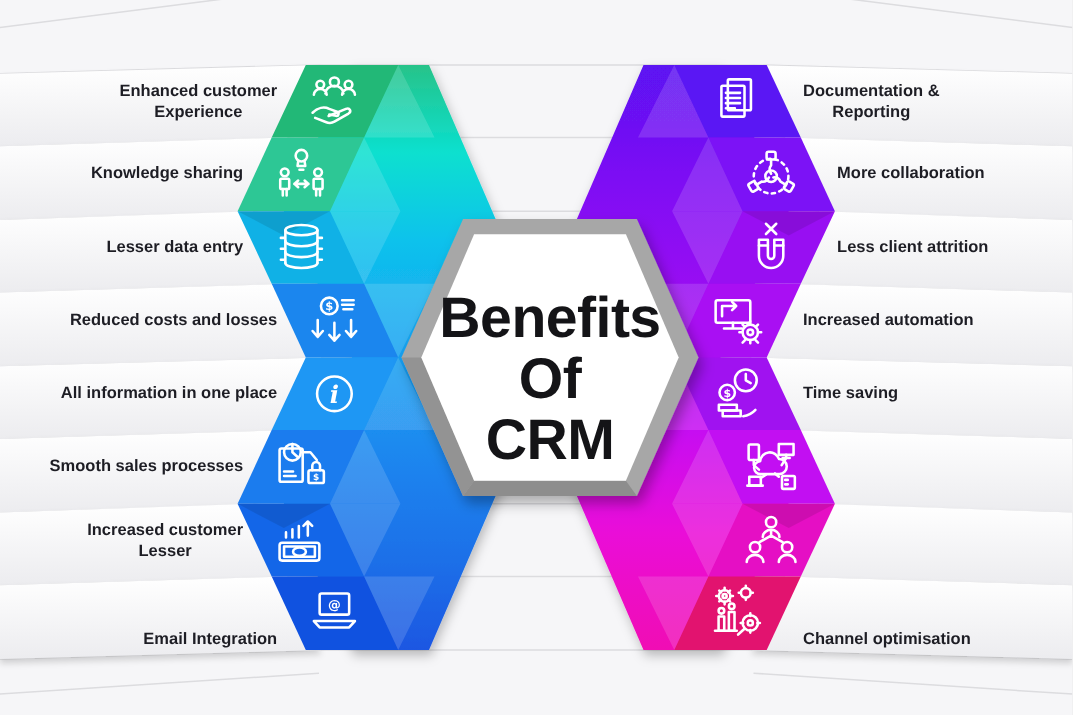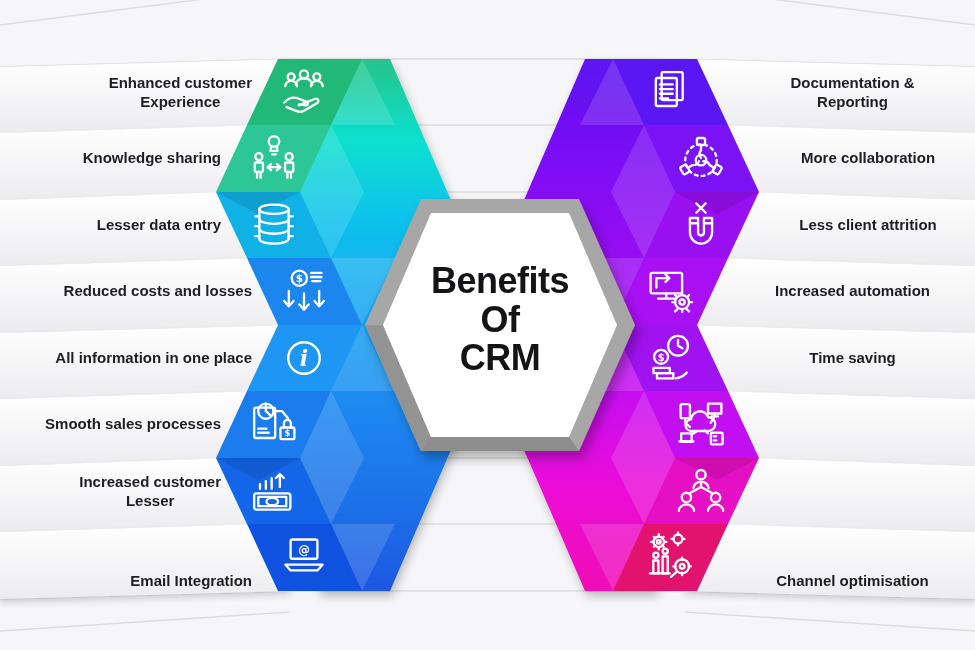--- a/index.html
+++ b/index.html
@@ -4,40 +4,40 @@
 <style>
   html,body{margin:0;padding:0;background:#e9e9ec;}
   .stage{position:relative;width:975px;height:650px;overflow:hidden;background:#f6f6f8;
          font-family:"Liberation Sans",sans-serif;}
   .bg{position:absolute;left:0;top:0;width:975px;height:650px;display:block;}
   
   .lbl{position:absolute;display:flex;flex-direction:column;justify-content:center;
        height:67px;font-weight:700;font-size:15px;line-height:1.25;color:#1d1d24;
        white-space:pre-line;text-align:center;pointer-events:none;}
   .lbl.lft{align-items:flex-end;padding-right:6px;left:0;}
-  .lbl.rgt{align-items:center;padding-left:6px;}
+  .lbl.rgt{align-items:flex-start;padding-left:6px;}
   .r0{top:59px}.r1{top:125px}.r2{top:192px}.r3{top:258px}
   .r4{top:325px}.r5{top:391px}.r6{top:458px}.r7{top:548px}
   .wA{width:252px}.wB{width:221px}
   .xA{left:724px;width:245px}.xB{left:755px;width:214px}
   
   .ico{position:absolute;width:56px;height:56px;}
   .ico svg{width:100%;height:100%;fill:none;stroke:#fff;stroke-width:2;
            stroke-linecap:round;stroke-linejoin:round;overflow:visible;}
   .tg{fill:#fff;stroke:none;font-family:"DejaVu Sans",sans-serif;font-weight:700;}
   .ti{font-family:"DejaVu Serif",serif;font-style:italic;font-weight:700;}
   .iL0{left:276px;top:64px}.iL1{left:246px;top:131px}.iL2{left:246px;top:197px}
   .iL3{left:276px;top:263px}.iL4{left:276px;top:330px}.iL5{left:246px;top:396px}
   .iL6{left:246px;top:463px}.iL7{left:276px;top:529px}
   .iR0{left:643px;top:64px}.iR1{left:673px;top:131px}.iR2{left:673px;top:197px}
   .iR3{left:643px;top:263px}.iR4{left:643px;top:330px}.iR5{left:673px;top:396px}
   .iR6{left:673px;top:463px}.iR7{left:643px;top:529px}
   
   .hex-title{position:absolute;left:398px;top:262px;width:204px;text-align:center;
-             font-weight:700;font-size:36px;line-height:1.07;color:#141417;
+             font-weight:700;font-size:52px;line-height:1.07;color:#141417;
              letter-spacing:-0.5px;pointer-events:none;}
   .hex-title span{display:block;}
 </style>
 </head>
 <body>
 
 <div class="stage">
 
   <svg class="bg" viewBox="0 0 975 650">
     <defs>

